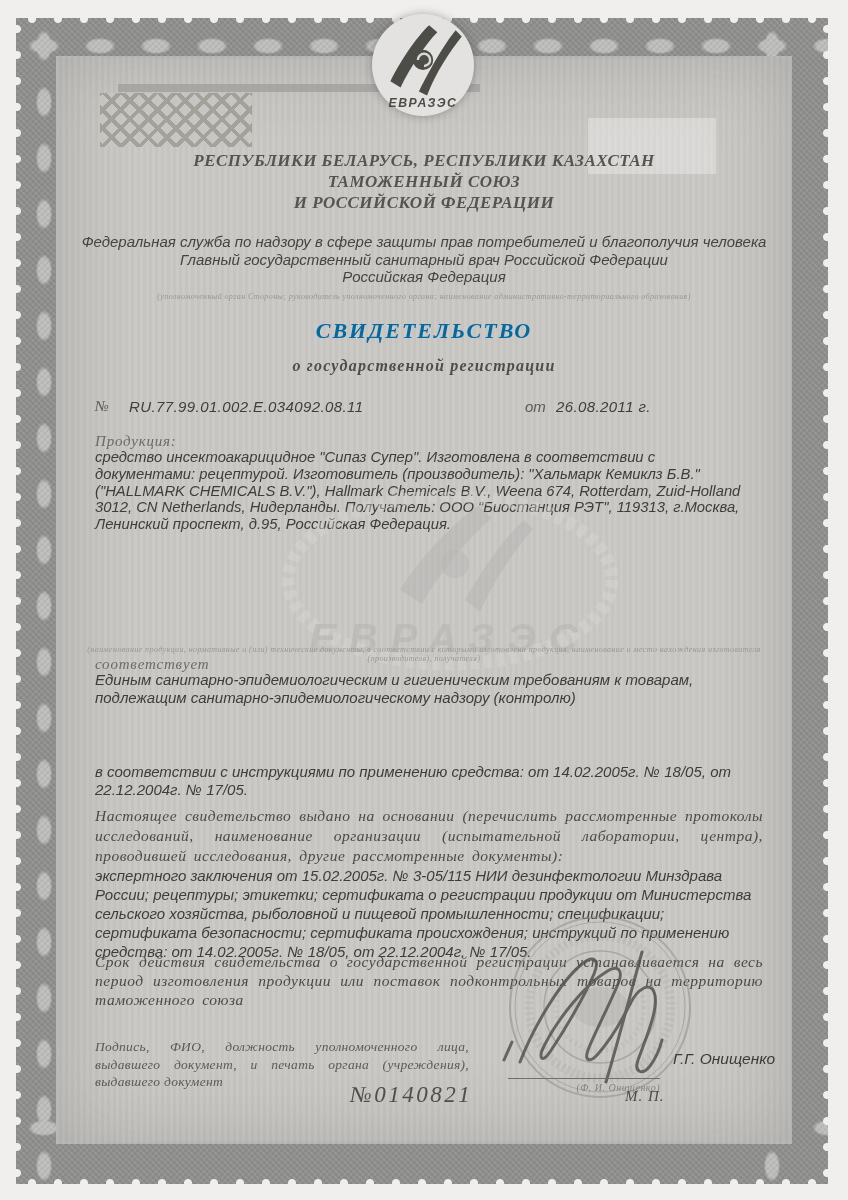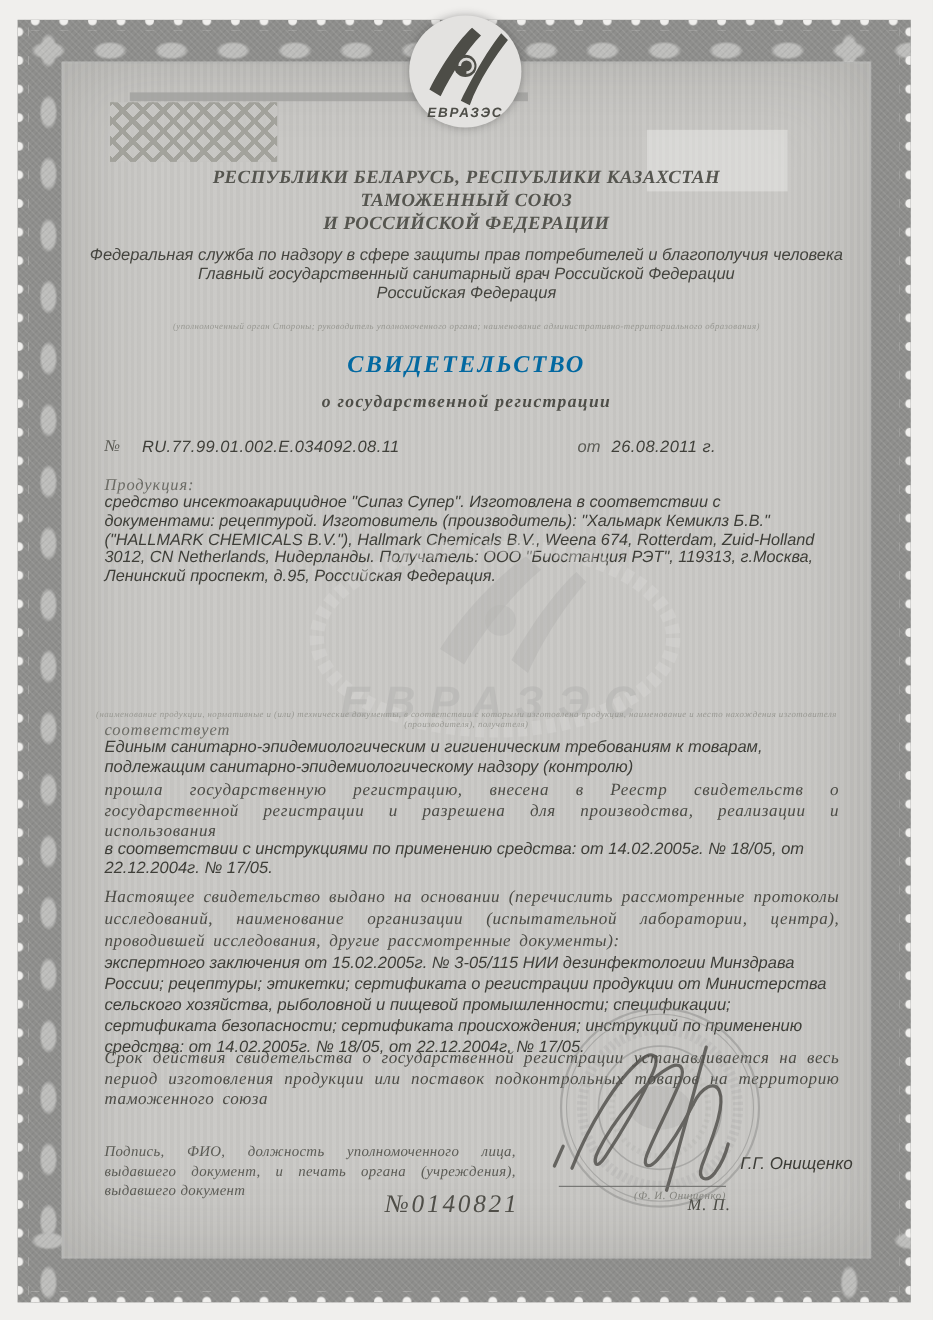--- a/index.html
+++ b/index.html
@@ -124,21 +124,21 @@
       <circle cx="50" cy="45" r="10" fill="#4d4d47"></circle>
       <path d="M45 45 a6 6 0 1 1 6 6" stroke="#d9d8d6" stroke-width="2.4" fill="none"></path>
       <text x="50" y="91" text-anchor="middle" font-family="Liberation Sans, sans-serif" font-weight="bold" font-size="12" letter-spacing="1.5" fill="#4d4d47">ЕВРАЗЭС</text>
     </svg>
   </div>
 
   <div class="abs header-top center">
     <div class="h-bold">РЕСПУБЛИКИ БЕЛАРУСЬ, РЕСПУБЛИКИ КАЗАХСТАН</div>
     <div class="h-bold">ТАМОЖЕННЫЙ СОЮЗ</div>
     <div class="h-bold">И РОССИЙСКОЙ ФЕДЕРАЦИИ</div>
-    <div class="h-sans" style="margin-top:10px">Федеральная служба по надзору в сфере защиты прав потребителей и благополучия человека</div>
+    <div class="h-sans" style="margin-top:20px">Федеральная служба по надзору в сфере защиты прав потребителей и благополучия человека</div>
     <div class="h-sans">Главный государственный санитарный врач Российской Федерации</div>
     <div class="h-sans">Российская Федерация</div>
   </div>
 
   <div class="abs fineprint fp1">(уполномоченный орган Стороны; руководитель уполномоченного органа; наименование административно-территориального образования)</div>
 
   <div class="abs title-main center">СВИДЕТЕЛЬСТВО</div>
   <div class="abs title-sub center">о государственной регистрации</div>
 
   <div class="abs reg-row">
@@ -159,21 +159,20 @@
       <circle cx="205" cy="72" r="14" fill="#a7a7a5" opacity=".55"></circle>
       <text x="200" y="160" text-anchor="middle" font-family="Liberation Sans, sans-serif" font-weight="bold" font-size="40" letter-spacing="13" fill="#b0b0ae" opacity=".9">ЕВРАЗЭС</text>
     </svg>
   </div>
 
   <div class="abs fineprint fp2">(наименование продукции, нормативные и (или) технические документы, в соответствии с которыми изготовлена продукция, наименование и место нахождения изготовителя (производителя), получателя)</div>
 
   <div class="abs sec-label compliance-label">соответствует</div>
   <div class="abs compliance-text">Единым санитарно-эпидемиологическим и гигиеническим требованиям к товарам, подлежащим санитарно-эпидемиологическому надзору (контролю)</div>
 
-  <div class="abs p-serif reg-statement">прошла государственную регистрацию, внесена в Реестр свидетельств о государственной регистрации и разрешена для производства, реализации и использования</div>
   <div class="abs instructions">в соответствии с инструкциями по применению средства: от 14.02.2005г. № 18/05, от 22.12.2004г. № 17/05.</div>
 
   <div class="abs p-serif basis-intro">Настоящее свидетельство выдано на основании (перечислить рассмотренные протоколы исследований, наименование организации (испытательной лаборатории, центра), проводившей исследования, другие рассмотренные документы):</div>
   <div class="abs basis-docs">экспертного заключения от 15.02.2005г. № 3-05/115 НИИ дезинфектологии Минздрава России; рецептуры; этикетки; сертификата о регистрации продукции от Министерства сельского хозяйства, рыболовной и пищевой промышленности; спецификации; сертификата безопасности; сертификата происхождения; инструкций по применению средства: от 14.02.2005г. № 18/05, от 22.12.2004г. № 17/05.</div>
 
   <div class="abs p-serif validity">Срок действия свидетельства о государственной регистрации устанавливается на весь период изготовления продукции или поставок подконтрольных товаров на территорию таможенного союза</div>
 
   <div class="stamp">
     <svg viewBox="0 0 190 190">
       <circle cx="95" cy="95" r="90" fill="none" stroke="#8f8f8d" stroke-width="2"></circle>

